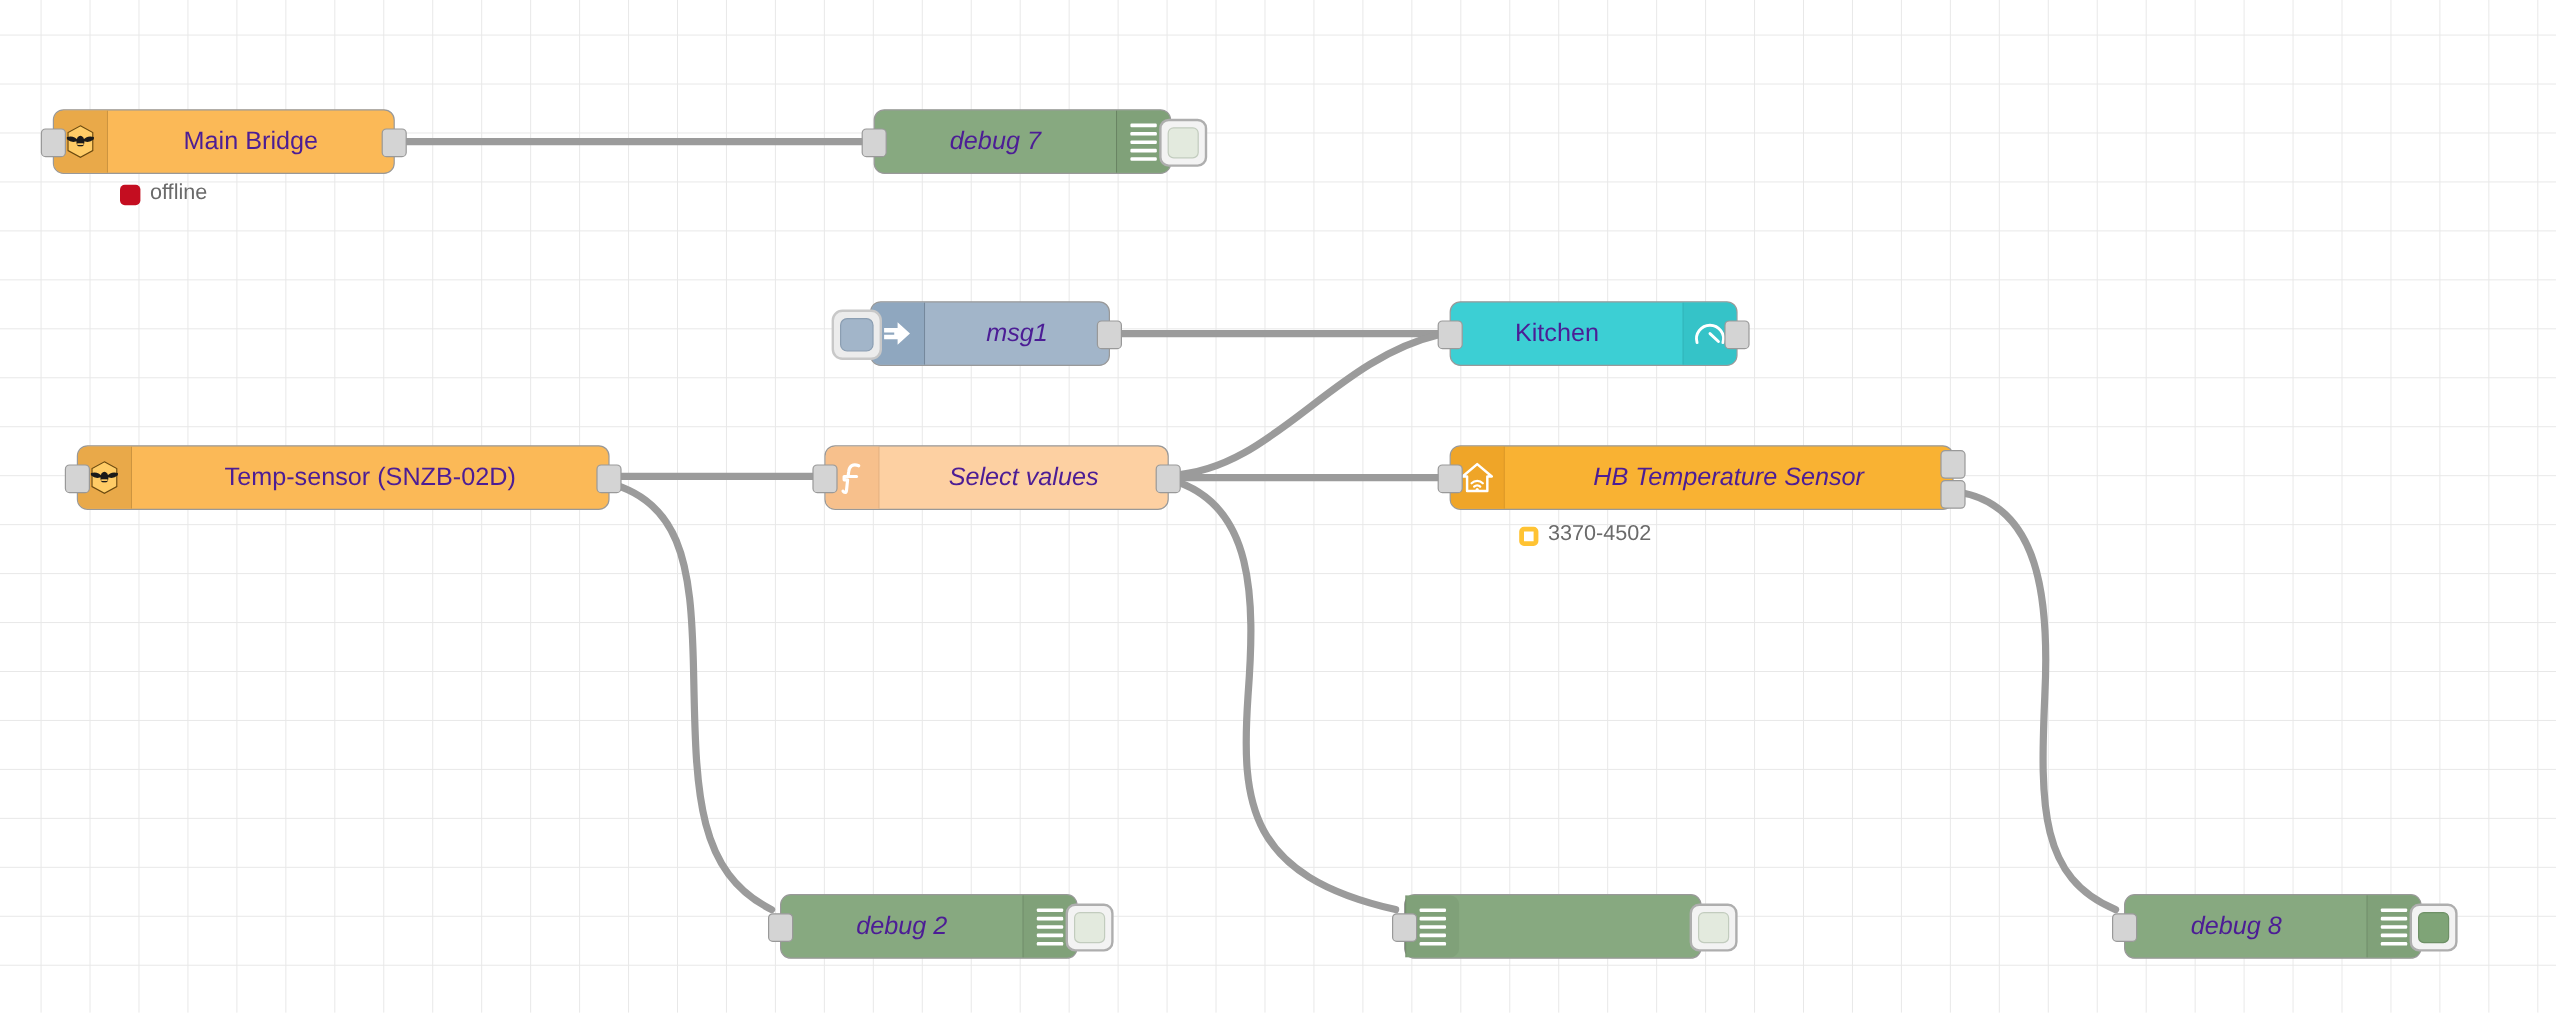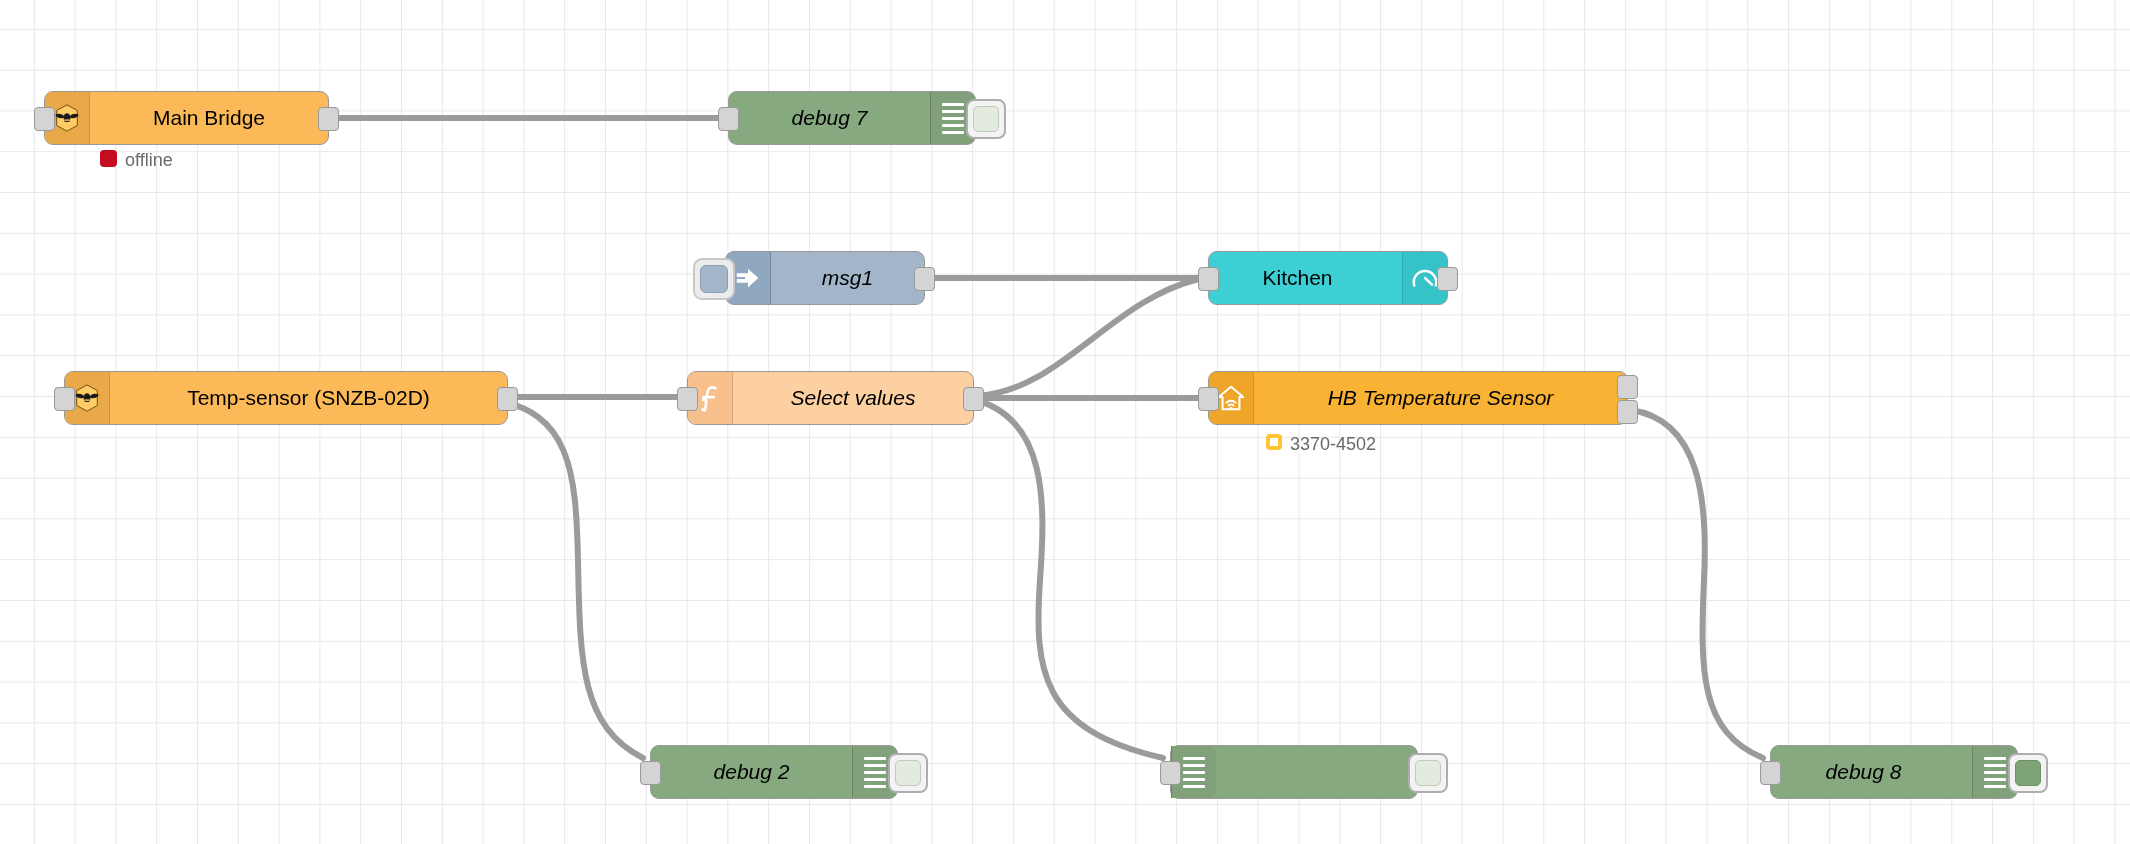--- a/index.html
+++ b/index.html
@@ -61,21 +61,21 @@
     border-bottom-left-radius: 8px;
     background: rgba(0,0,0,0.06);
   }
   .node .label {
     flex: 1 1 auto;
     display: flex;
     align-items: center;
     justify-content: center;
     padding: 0 20px;
     font-size: 21px;
-    color: #000000;
+    color: #4c1d95;
     white-space: nowrap;
   }
   .node .label.italic { font-style: italic; }
 
   
   .port {
     position: absolute;
     width: 19px;
     height: 22px;
     background: #d4d4d4;
@@ -171,21 +171,21 @@
     height: 26px;
     border-radius: 6px;
     background: #a2b5c9;
     border: 1.5px solid #8b9eb2;
   }
 
   
   .status {
     position: absolute;
     display: flex;
-    align-items: flex-start;
+    align-items: flex-end;
     gap: 8px;
     font-size: 18px;
     color: #6a6a6a;
     z-index: 3;
     white-space: nowrap;
     padding-left: 38px;
   }
   .status .dot-red {
     width: 17px; height: 17px;
     border-radius: 4px;

